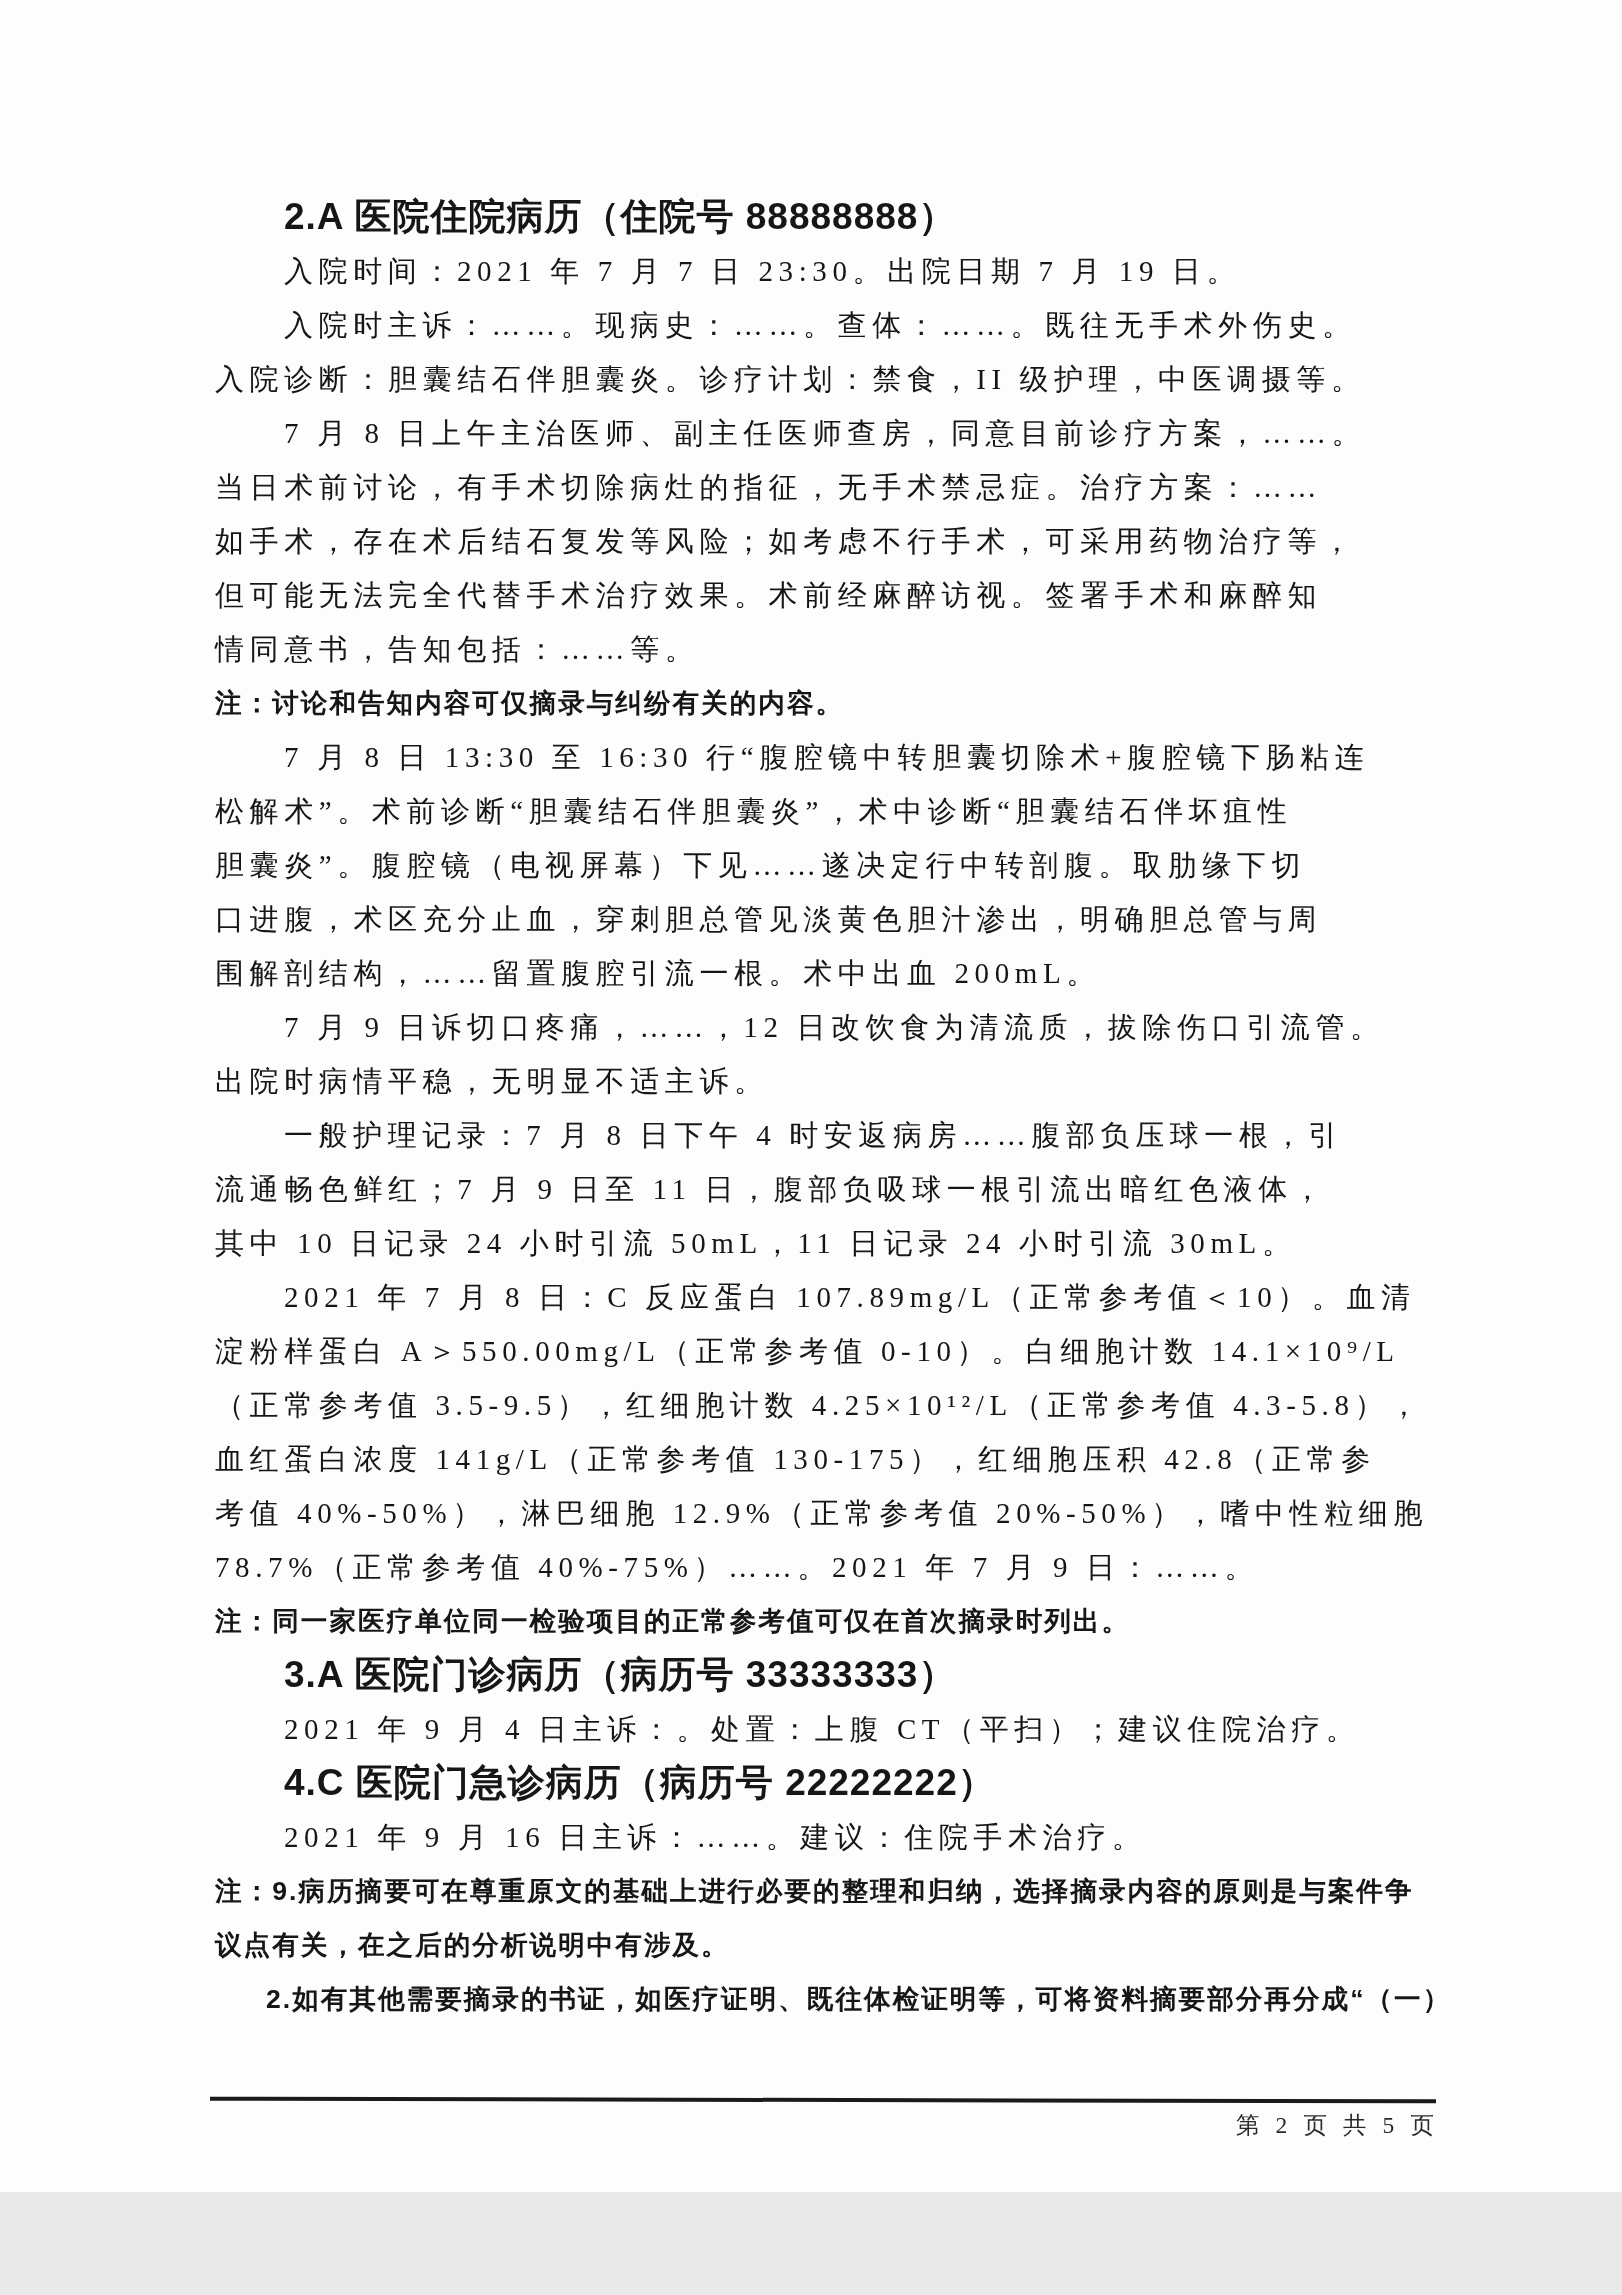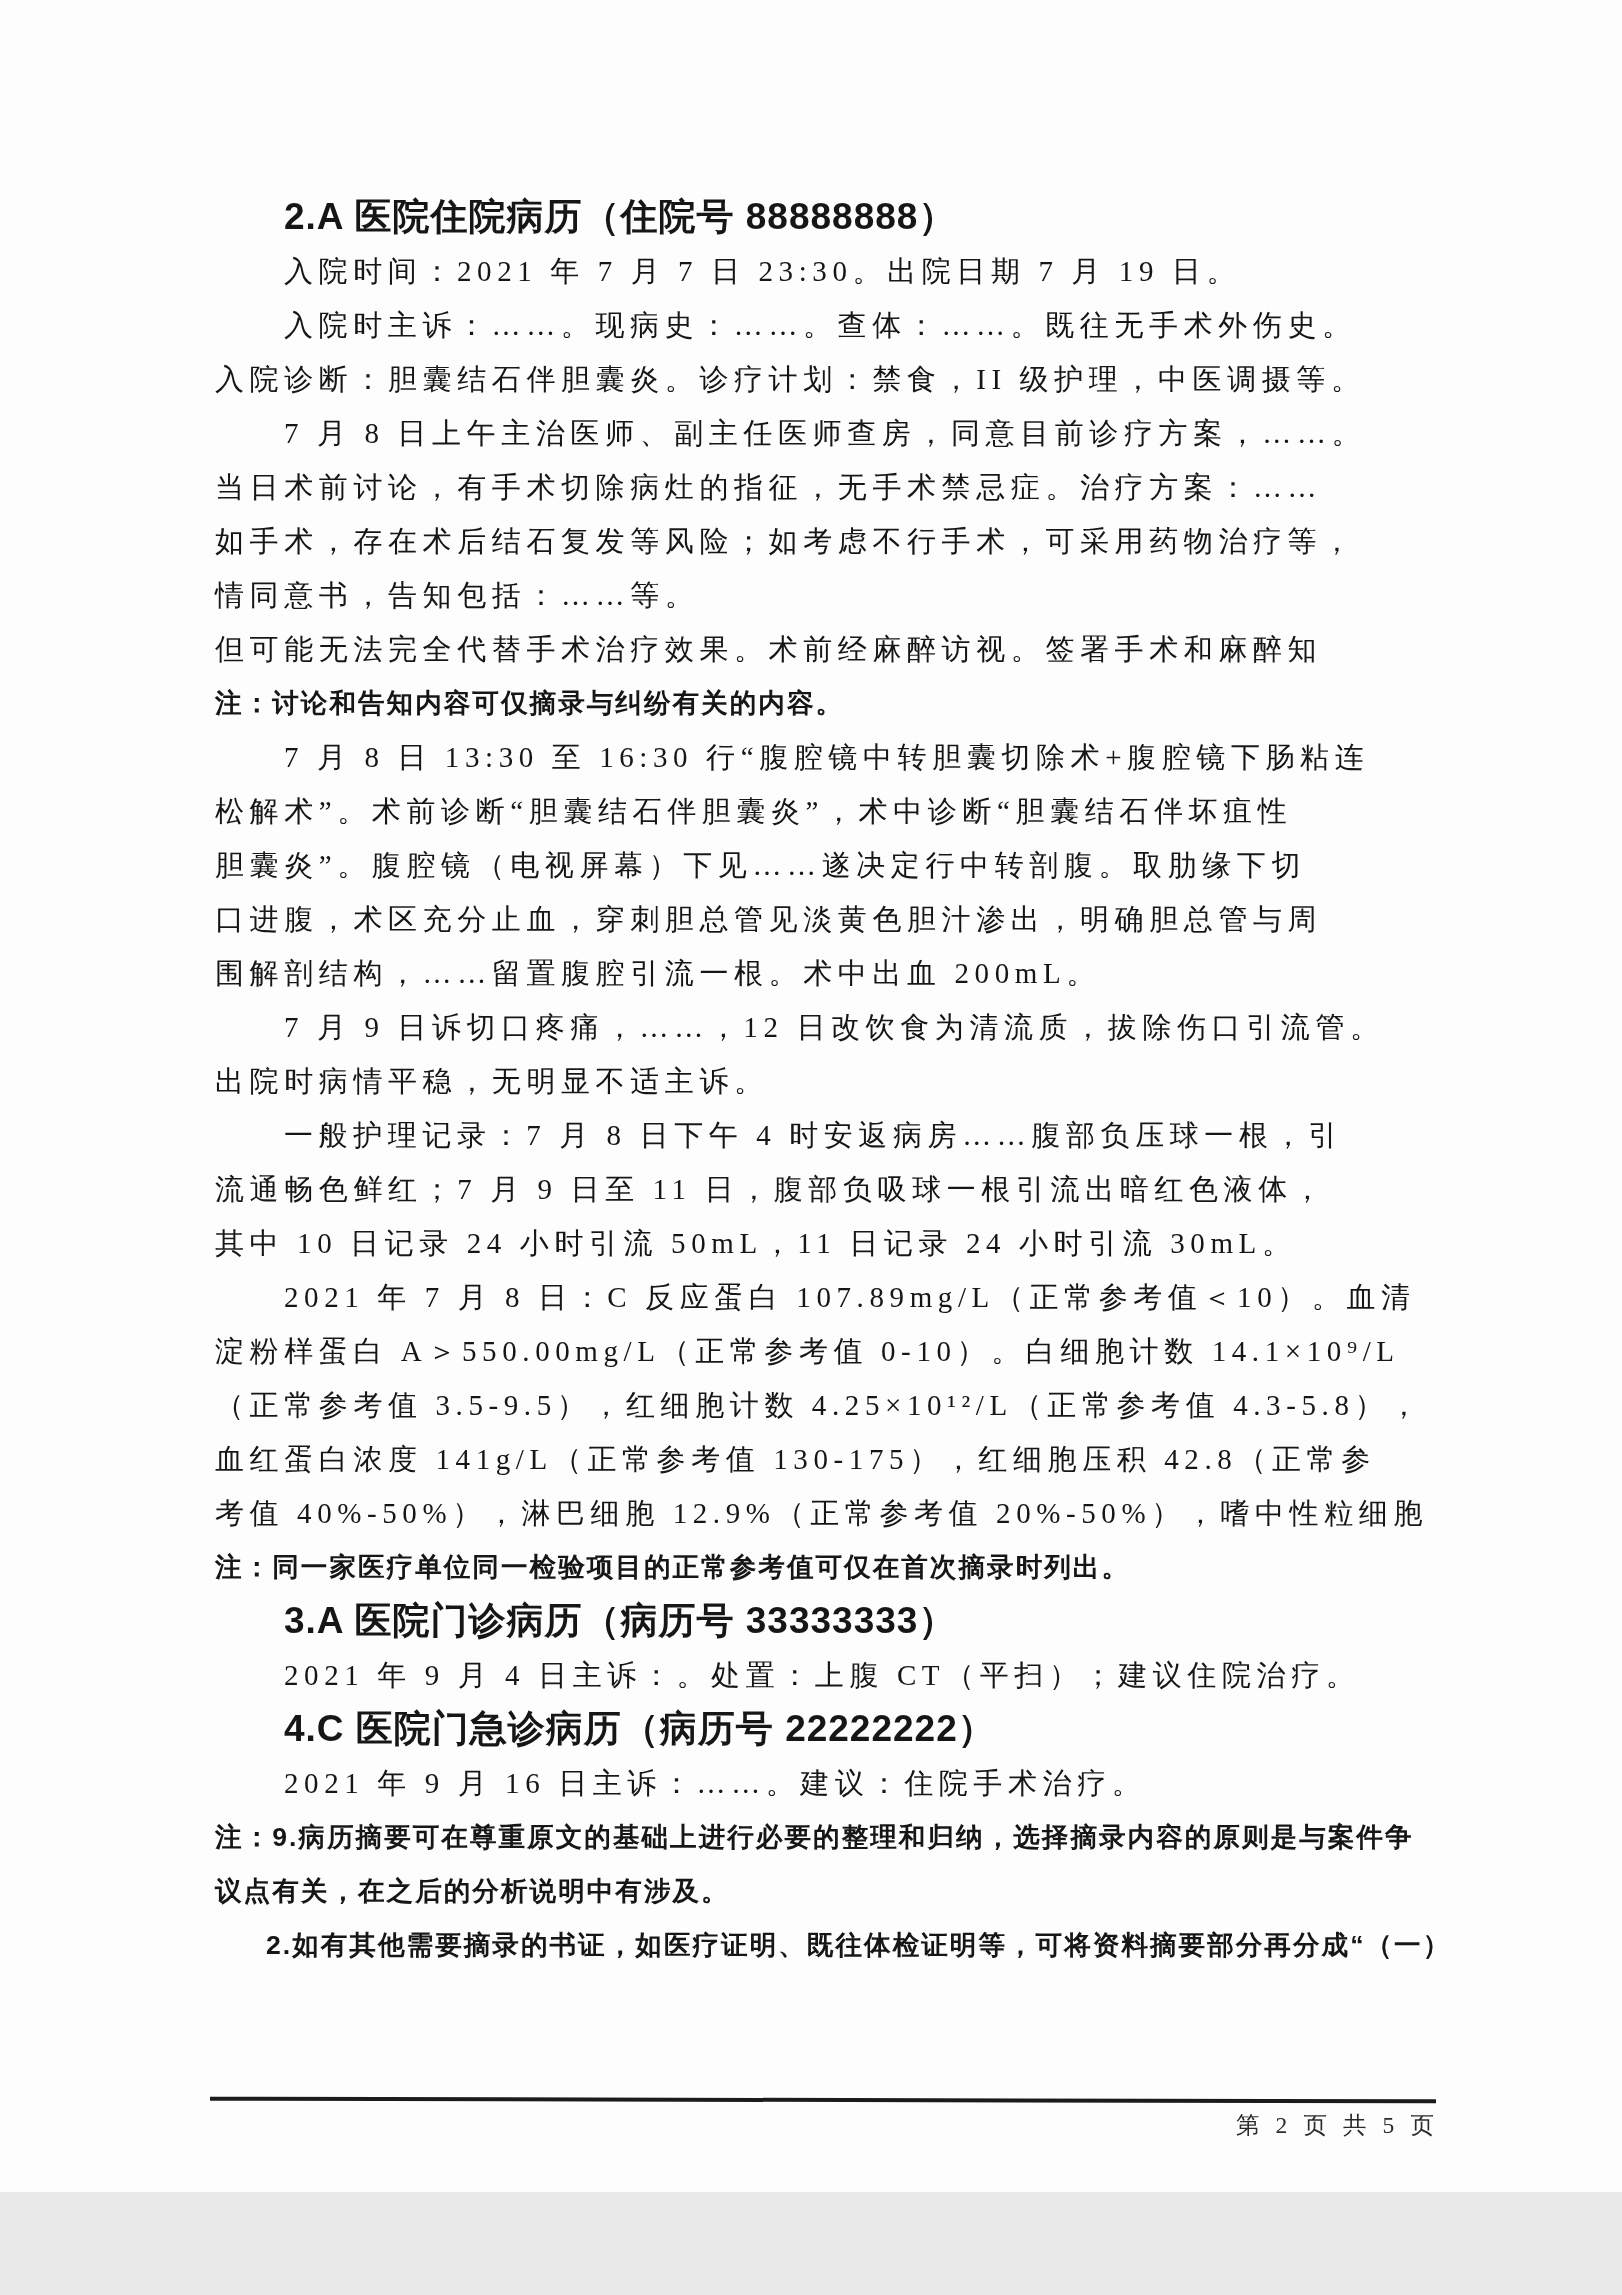--- a/index.html
+++ b/index.html
@@ -49,38 +49,39 @@
 
 <div class="page">
   <div class="content">
     <div class="line title indent">2.A 医院住院病历（住院号 88888888）</div>
     <div class="line indent">入院时间：2021 年 7 月 7 日 23:30。出院日期 7 月 19 日。</div>
     <div class="line indent">入院时主诉：……。现病史：……。查体：……。既往无手术外伤史。</div>
     <div class="line">入院诊断：胆囊结石伴胆囊炎。诊疗计划：禁食，II 级护理，中医调摄等。</div>
     <div class="line indent">7 月 8 日上午主治医师、副主任医师查房，同意目前诊疗方案，……。</div>
     <div class="line">当日术前讨论，有手术切除病灶的指征，无手术禁忌症。治疗方案：……</div>
     <div class="line">如手术，存在术后结石复发等风险；如考虑不行手术，可采用药物治疗等，</div>
+    <div class="line">但可能无法完全代替手术治疗效果。术前经麻醉访视。签署手术和麻醉知</div>
     <div class="line">情同意书，告知包括：……等。</div>
-    <div class="line">但可能无法完全代替手术治疗效果。术前经麻醉访视。签署手术和麻醉知</div>
     <div class="line note">注：讨论和告知内容可仅摘录与纠纷有关的内容。</div>
     <div class="line indent">7 月 8 日 13:30 至 16:30 行“腹腔镜中转胆囊切除术+腹腔镜下肠粘连</div>
     <div class="line">松解术”。术前诊断“胆囊结石伴胆囊炎”，术中诊断“胆囊结石伴坏疽性</div>
     <div class="line">胆囊炎”。腹腔镜（电视屏幕）下见……遂决定行中转剖腹。取肋缘下切</div>
     <div class="line">口进腹，术区充分止血，穿刺胆总管见淡黄色胆汁渗出，明确胆总管与周</div>
     <div class="line">围解剖结构，……留置腹腔引流一根。术中出血 200mL。</div>
     <div class="line indent">7 月 9 日诉切口疼痛，……，12 日改饮食为清流质，拔除伤口引流管。</div>
     <div class="line">出院时病情平稳，无明显不适主诉。</div>
     <div class="line indent">一般护理记录：7 月 8 日下午 4 时安返病房……腹部负压球一根，引</div>
     <div class="line">流通畅色鲜红；7 月 9 日至 11 日，腹部负吸球一根引流出暗红色液体，</div>
     <div class="line">其中 10 日记录 24 小时引流 50mL，11 日记录 24 小时引流 30mL。</div>
     <div class="line indent">2021 年 7 月 8 日：C 反应蛋白 107.89mg/L（正常参考值＜10）。血清</div>
     <div class="line">淀粉样蛋白 A＞550.00mg/L（正常参考值 0-10）。白细胞计数 14.1×10⁹/L</div>
     <div class="line">（正常参考值 3.5-9.5），红细胞计数 4.25×10¹²/L（正常参考值 4.3-5.8），</div>
     <div class="line">血红蛋白浓度 141g/L（正常参考值 130-175），红细胞压积 42.8（正常参</div>
     <div class="line">考值 40%-50%），淋巴细胞 12.9%（正常参考值 20%-50%），嗜中性粒细胞</div>
+    <div class="line">78.7%（正常参考值 40%-75%）……。2021 年 7 月 9 日：……。</div>
     <div class="line note">注：同一家医疗单位同一检验项目的正常参考值可仅在首次摘录时列出。</div>
     <div class="line title indent">3.A 医院门诊病历（病历号 33333333）</div>
     <div class="line indent">2021 年 9 月 4 日主诉：。处置：上腹 CT（平扫）；建议住院治疗。</div>
     <div class="line title indent">4.C 医院门急诊病历（病历号 22222222）</div>
     <div class="line indent">2021 年 9 月 16 日主诉：……。建议：住院手术治疗。</div>
     <div class="line note">注：9.病历摘要可在尊重原文的基础上进行必要的整理和归纳，选择摘录内容的原则是与案件争</div>
     <div class="line note">议点有关，在之后的分析说明中有涉及。</div>
     <div class="line note note-indent">2.如有其他需要摘录的书证，如医疗证明、既往体检证明等，可将资料摘要部分再分成“（一）</div>
   </div>
 

